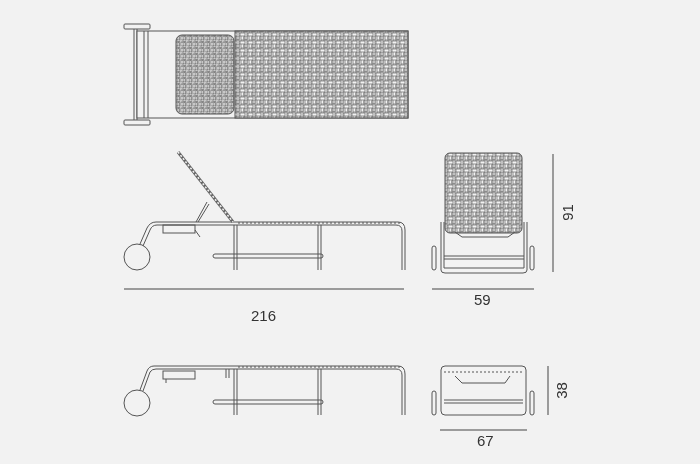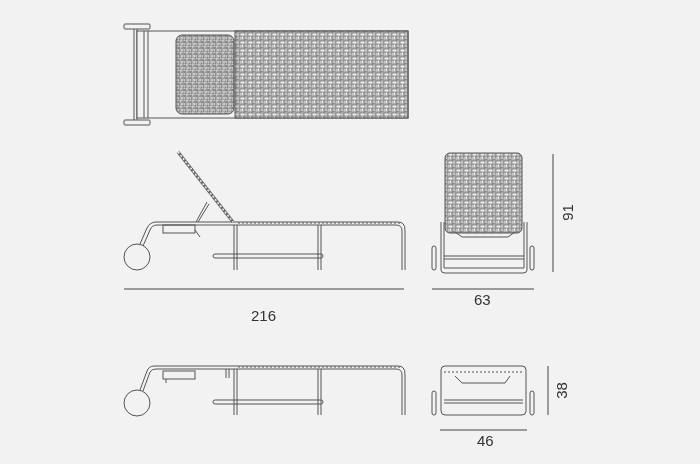--- a/index.html
+++ b/index.html
@@ -94,16 +94,16 @@
     <line x1="444" y1="403" x2="523" y2="403"></line>
     <rect x="432" y="391" width="4" height="24" rx="2"></rect>
     <rect x="530" y="391" width="4" height="24" rx="2"></rect>
   </g>
 
   <line x1="440" y1="430" x2="527" y2="430" stroke="#444" stroke-width="1"></line>
   <line x1="548" y1="366" x2="548" y2="415" stroke="#444" stroke-width="1"></line>
 </svg>
 
 <div class="dim-label" style="left:251px; top:307px;">216</div>
-<div class="dim-label" style="left:474px; top:291px;">63</div>
+<div class="dim-label" style="left:474px; top:291px;">59</div>
 <div class="dim-label vert" style="left:559px; top:204px;">91</div>
-<div class="dim-label" style="left:477px; top:432px;">46</div>
+<div class="dim-label" style="left:477px; top:432px;">67</div>
 <div class="dim-label vert" style="left:553px; top:382px;">38</div>
 
 </body></html>

